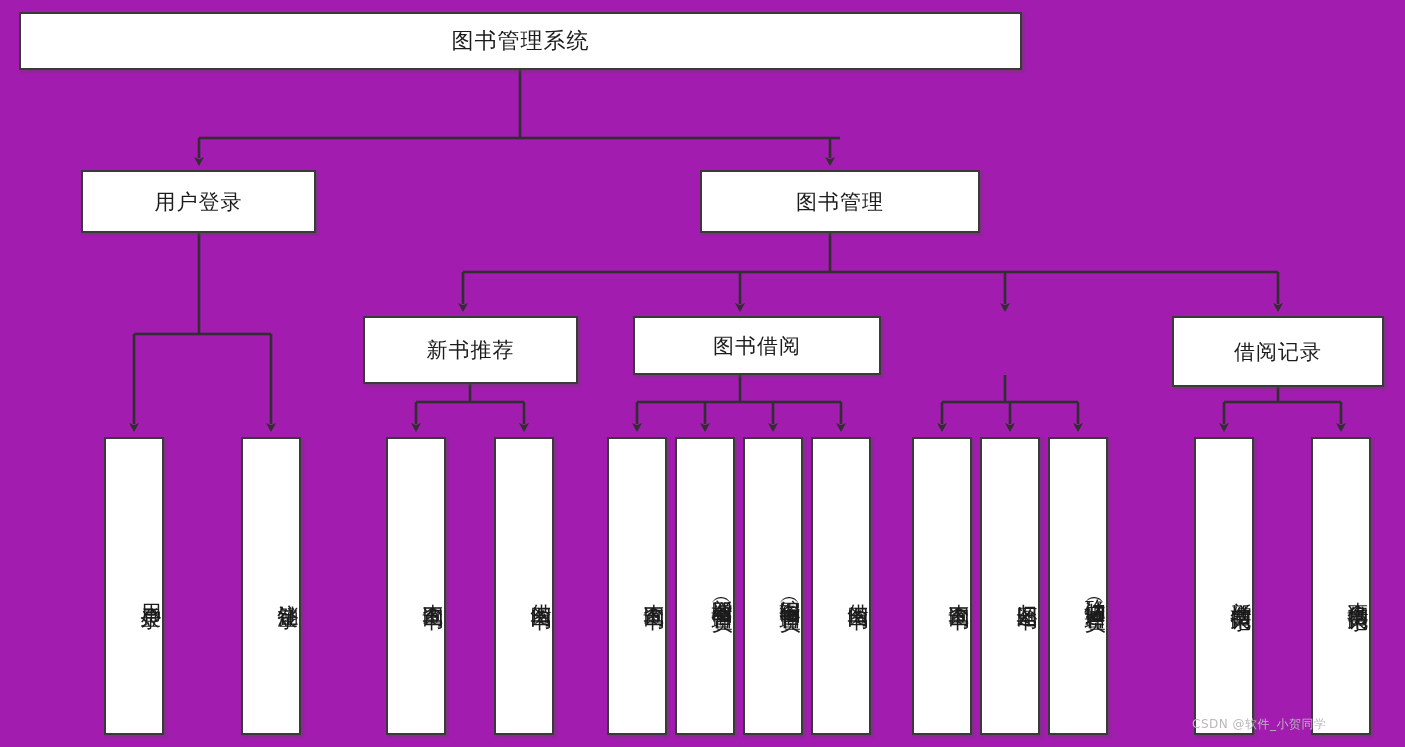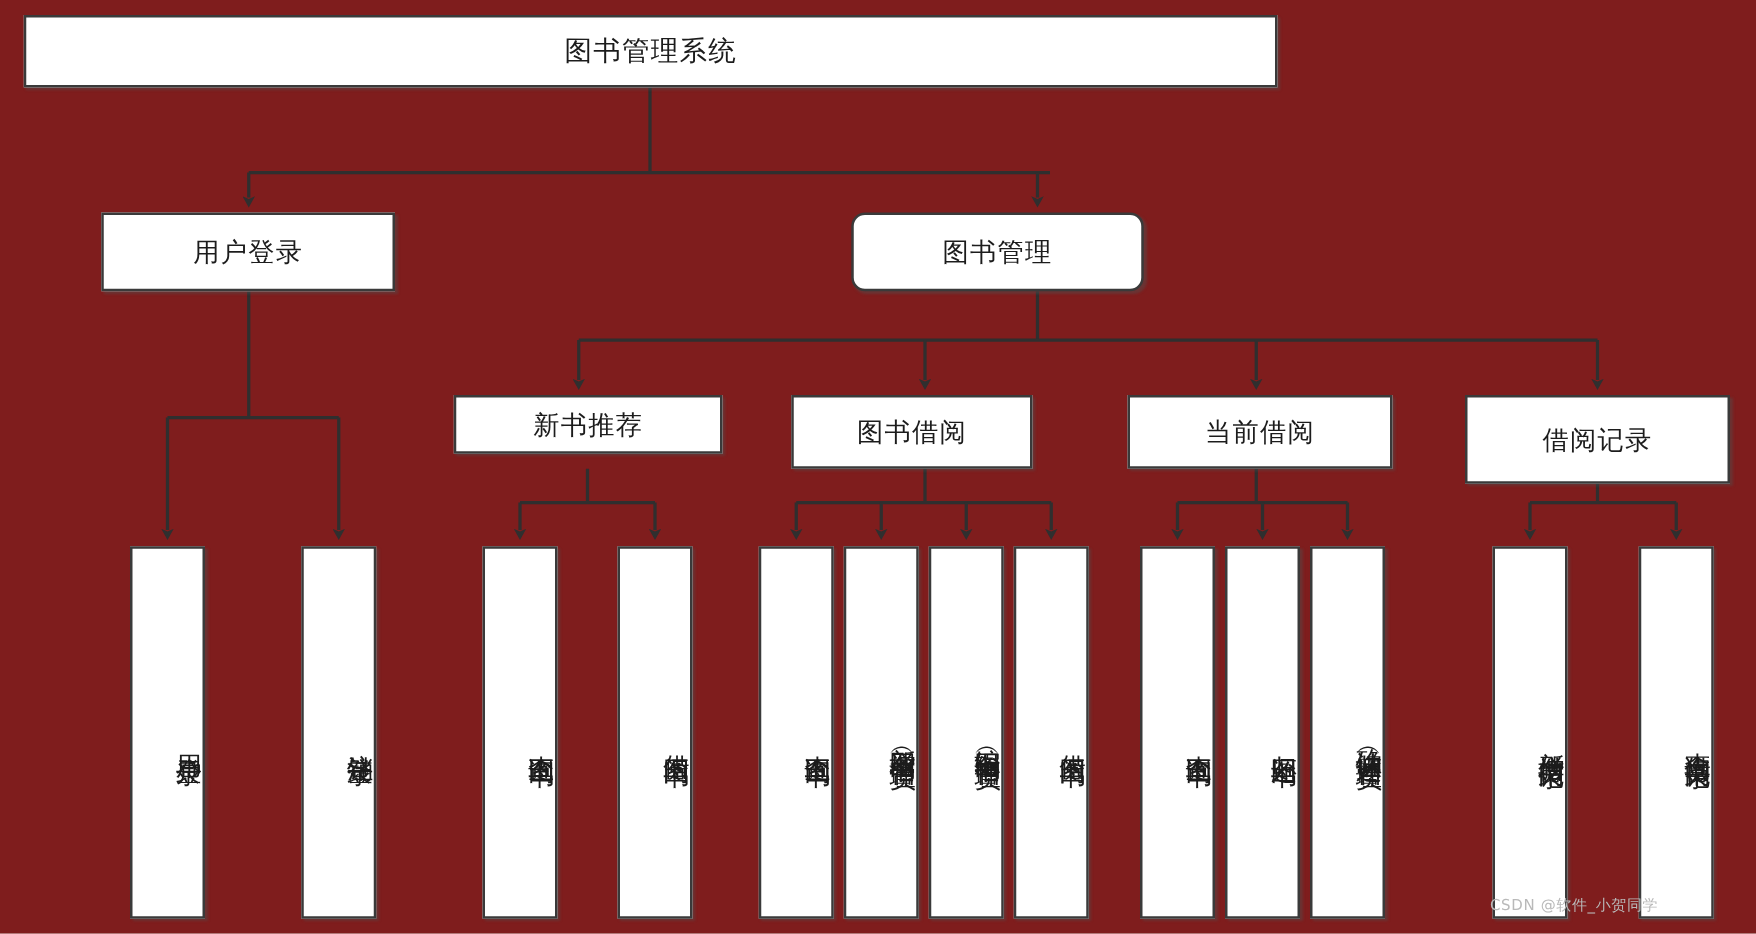--- a/index.html
+++ b/index.html
@@ -7,21 +7,21 @@
     padding: 0;
     background: #ffffff;
   }
   body {
     font-family: "DejaVu Sans", "Liberation Sans", sans-serif;
   }
   #canvas {
     position: relative;
     width: 1405px;
     height: 747px;
-    background: #7f1d1d;
+    background: #a21caf;
     overflow: hidden;
   }
   svg.wires {
     position: absolute;
     left: 0;
     top: 0;
     width: 1405px;
     height: 747px;
     pointer-events: none;
   }
@@ -122,32 +122,29 @@
     </g>
   </svg>
 
   <div class="node horiz" id="root-node" style="left:19px; top:12px; width:1003px; height:58px;">
     <span>图书管理系统</span>
   </div>
 
   <div class="node horiz" style="left:81px; top:170px; width:235px; height:63px;">
     <span>用户登录</span>
   </div>
-  <div class="node horiz" style="left:681px; top:170px; width:234px; height:63px;border-radius:11px;">
+  <div class="node horiz" style="left:700px; top:170px; width:280px; height:63px;">
     <span>图书管理</span>
   </div>
 
-  <div class="node horiz" style="left:363px; top:316px; width:215px; height:47px;">
+  <div class="node horiz" style="left:363px; top:316px; width:215px; height:68px;">
     <span>新书推荐</span>
   </div>
-  <div class="node horiz" style="left:633px; top:316px; width:193px; height:59px;">
+  <div class="node horiz" style="left:633px; top:316px; width:248px; height:59px;">
     <span>图书借阅</span>
-  </div>
-  <div class="node horiz" style="left:902px; top:316px; width:212px; height:59px;">
-    <span>当前借阅</span>
   </div>
   <div class="node horiz" style="left:1172px; top:316px; width:212px; height:71px;">
     <span>借阅记录</span>
   </div>
 
   <div class="node vert" style="left:104px; top:437px; width:60px; height:298px;">
     <span class="vtext">用户登录</span>
   </div>
   <div class="node vert" style="left:241px; top:437px; width:60px; height:298px;">
     <span class="vtext">注销登录</span>

